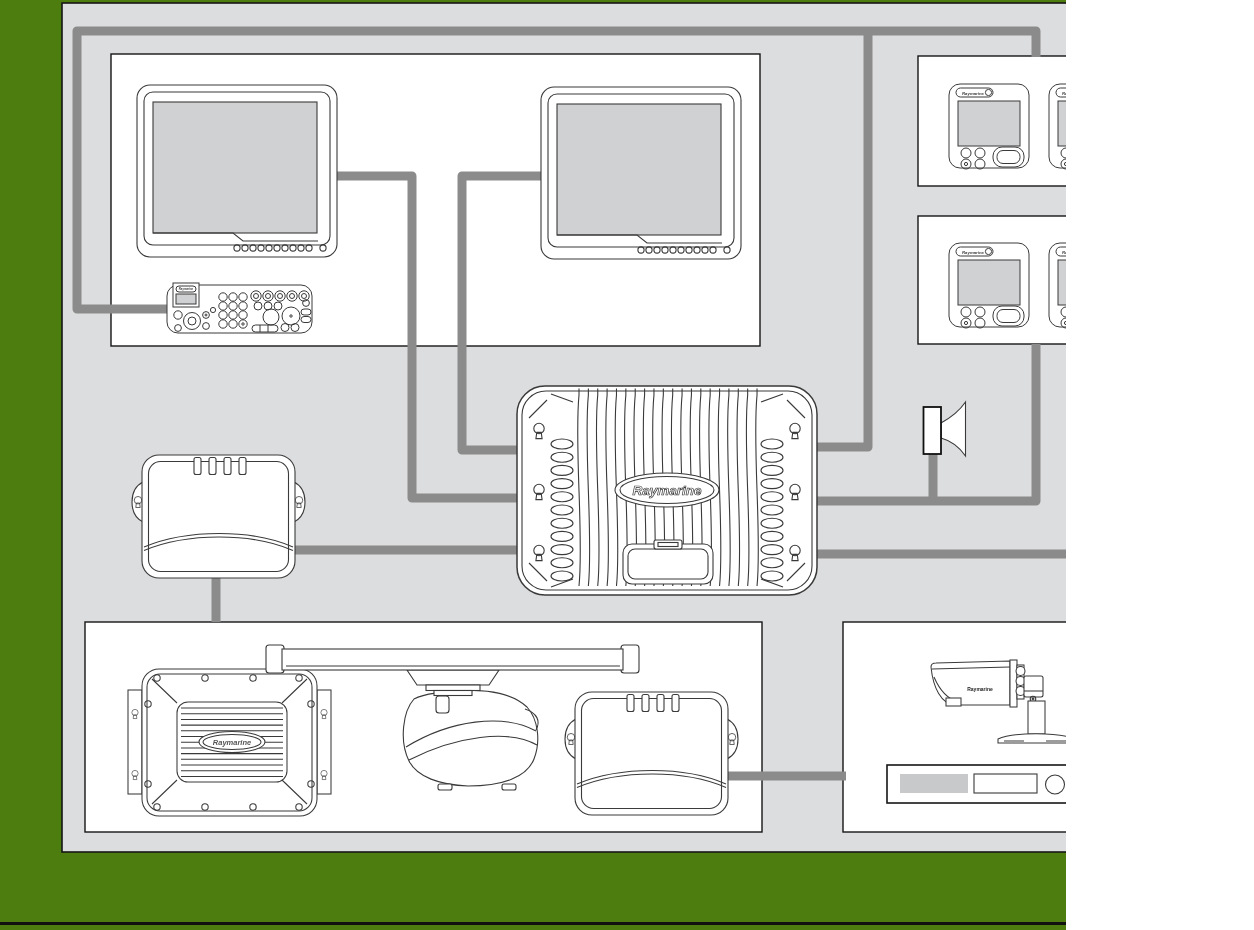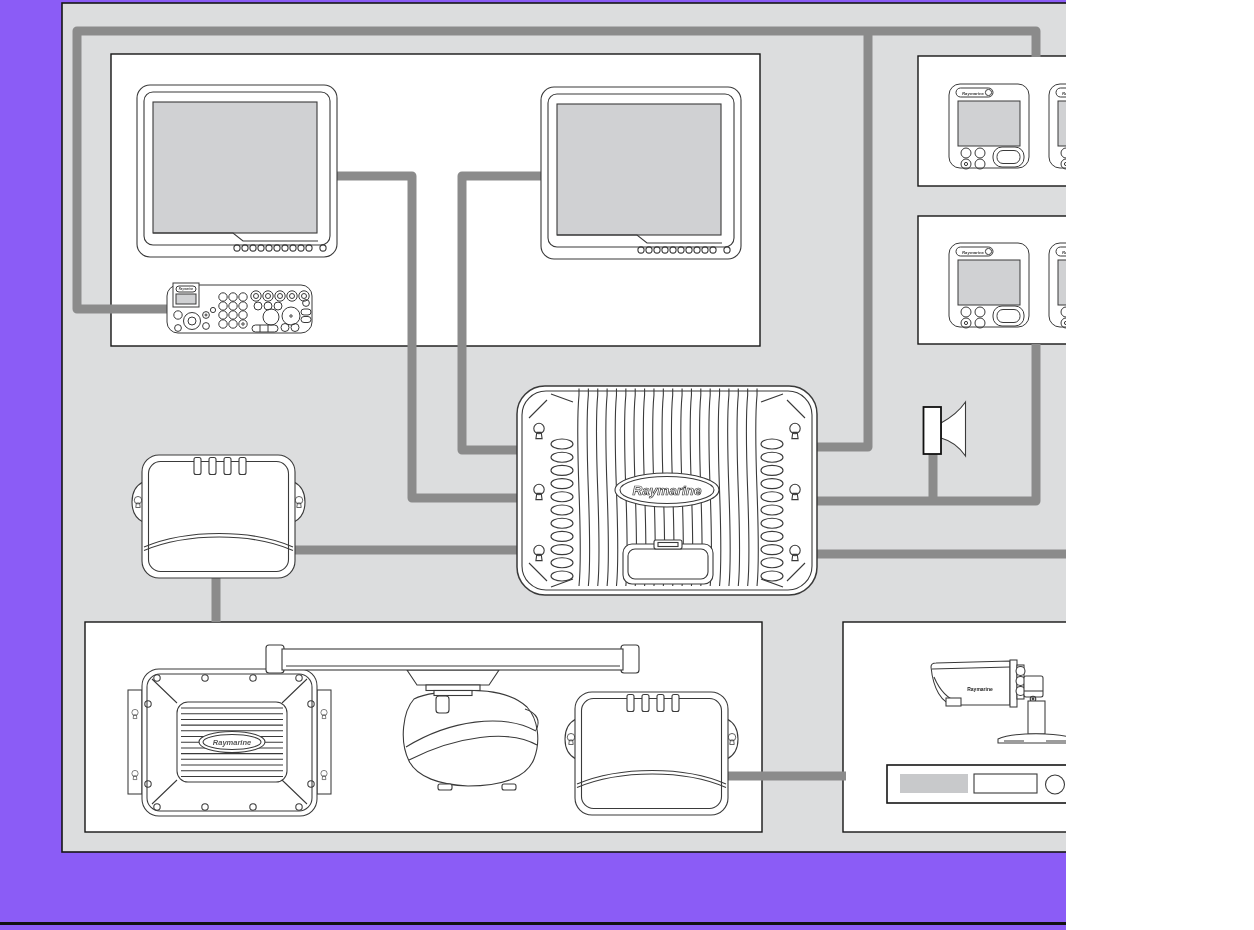--- a/index.html
+++ b/index.html
@@ -1,16 +1,16 @@
 <!DOCTYPE html>
 <html><head>
 <meta charset="utf-8">
 <style>
   html,body{margin:0;padding:0;background:#ffffff;}
-  .page{position:relative;width:1066px;height:930px;background:#8b5cf6;overflow:hidden;
+  .page{position:relative;width:1066px;height:930px;background:#4d7c0f;overflow:hidden;
         font-family:"Liberation Sans", sans-serif;}
   .page svg{position:absolute;left:0;top:0;display:block;}
   .footer-rule{position:absolute;left:0;top:922px;width:1254px;height:3px;background:#111111;}
   text{font-family:"Liberation Sans", sans-serif;}
 </style>
 </head>
 <body>
 
 <div class="page">
 <svg width="1254" height="930" viewBox="0 0 1254 930" xmlns="http://www.w3.org/2000/svg">

